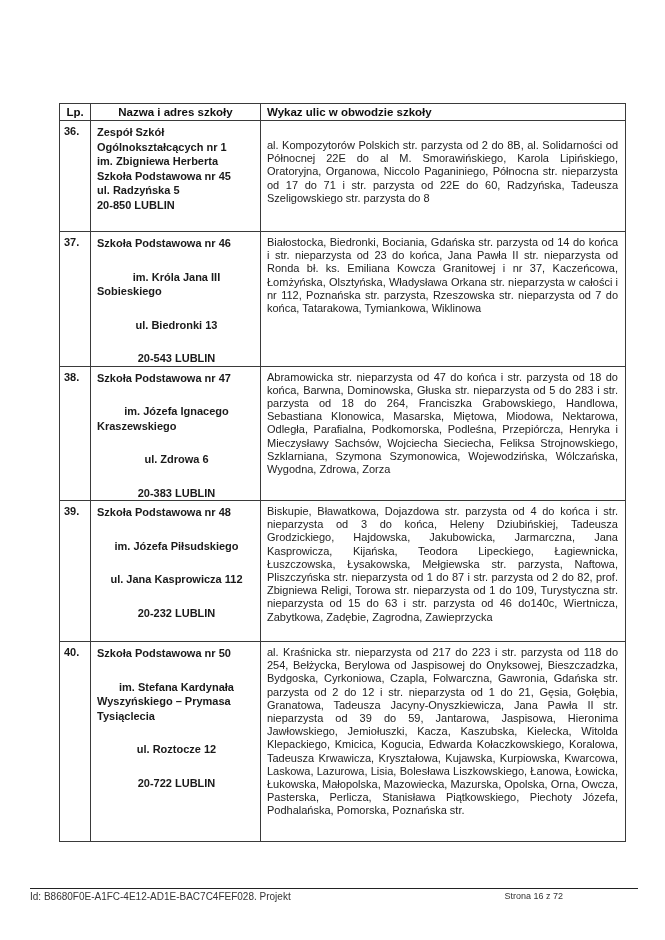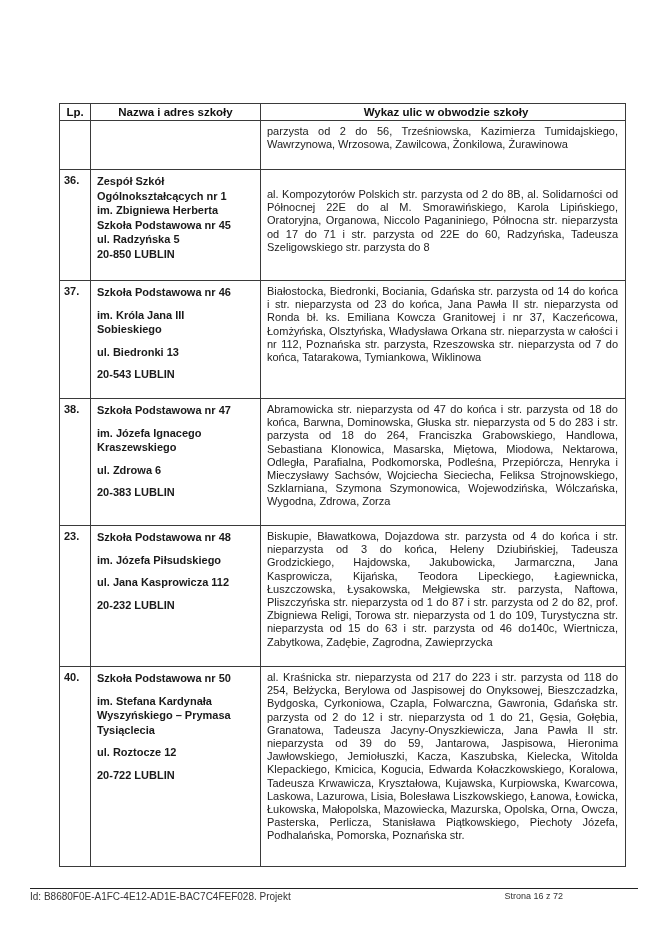--- a/index.html
+++ b/index.html
@@ -15,25 +15,25 @@
     table.streets td, table.streets th {
       border: 1px solid #3a3a3a; vertical-align: top; padding: 0;
     }
     col.c1 { width: 31px; }
     col.c2 { width: 170px; }
     col.c3 { width: 365px; }
     th {
       font-size: 11.5px; font-weight: bold; height: 16px; line-height: 16px;
       text-align: center; color: #111;
     }
-    th.h3 { text-align: center; padding-left: 6px !important; }
+    th.h3 { text-align: left; padding-left: 6px !important; }
     td.lp { font-weight: bold; font-size: 11px; padding: 4px 0 0 4px !important; margin-left: 12px; }
     td.name { font-weight: bold; font-size: 11px; line-height: 14.5px; padding: 4px 4px 0 6px !important; }
     td.name .nl { display: block; }
-    td.name .gap { margin-top: 8px; }
+    td.name .gap { margin-top: 19px; text-align: center; }
     td.streets-cell {
       font-size: 11px; line-height: 13.2px; text-align: justify;
       padding: 4px 7px 0 6px !important; color: #222;
     }
     tr.r-cont td { height: 44px; }
     tr.r36 td { height: 92px; }
     tr.r37 td { height: 113px; }
     tr.r38 td { height: 122px; }
     tr.r39 td { height: 136px; }
     tr.r40 td { height: 195px; }
@@ -60,25 +60,20 @@
         <col class="c3">
       </colgroup>
     <thead>
       <tr>
         <th>Lp.</th>
         <th>Nazwa i adres szkoły</th>
         <th class="h3">Wykaz ulic w obwodzie szkoły</th>
       </tr>
     </thead>
     <tbody>
-      <tr class="r-cont">
-        <td class="lp"></td>
-        <td class="name"></td>
-        <td class="streets-cell">parzysta od 2 do 56, Trześniowska, Kazimierza Tumidajskiego, Wawrzynowa, Wrzosowa, Zawilcowa, Żonkilowa, Żurawinowa</td>
-      </tr>
 
       <tr class="r36">
         <td class="lp">36.</td>
         <td class="name">
           <span class="nl">Zespół Szkół</span>
           <span class="nl">Ogólnokształcących nr 1</span>
           <span class="nl">im. Zbigniewa Herberta</span>
           <span class="nl">Szkoła Podstawowa nr 45</span>
           <span class="nl">ul. Radzyńska 5</span>
           <span class="nl">20-850 LUBLIN</span>
@@ -104,21 +99,21 @@
           <span class="nl">Szkoła Podstawowa nr 47</span>
           <span class="nl gap">im. Józefa Ignacego</span>
           <span class="nl">Kraszewskiego</span>
           <span class="nl gap">ul. Zdrowa 6</span>
           <span class="nl gap">20-383 LUBLIN</span>
         </td>
         <td class="streets-cell">Abramowicka str. nieparzysta od 47 do końca i str. parzysta od 18 do końca, Barwna, Dominowska, Głuska str. nieparzysta od 5 do 283 i str. parzysta od 18 do 264, Franciszka Grabowskiego, Handlowa, Sebastiana Klonowica, Masarska, Miętowa, Miodowa, Nektarowa, Odległa, Parafialna, Podkomorska, Podleśna, Przepiórcza, Henryka i Mieczysławy Sachsów, Wojciecha Sieciecha, Feliksa Strojnowskiego, Szklarniana, Szymona Szymonowica, Wojewodzińska, Wólczańska, Wygodna, Zdrowa, Zorza</td>
       </tr>
 
       <tr class="r39">
-        <td class="lp">23.</td>
+        <td class="lp">39.</td>
         <td class="name">
           <span class="nl">Szkoła Podstawowa nr 48</span>
           <span class="nl gap">im. Józefa Piłsudskiego</span>
           <span class="nl gap">ul. Jana Kasprowicza 112</span>
           <span class="nl gap">20-232 LUBLIN</span>
         </td>
         <td class="streets-cell">Biskupie, Bławatkowa, Dojazdowa str. parzysta od 4 do końca i str. nieparzysta od 3 do końca, Heleny Dziubińskiej, Tadeusza Grodzickiego, Hajdowska, Jakubowicka, Jarmarczna, Jana Kasprowicza, Kijańska, Teodora Lipeckiego, Łagiewnicka, Łuszczowska, Łysakowska, Mełgiewska str. parzysta, Naftowa, Pliszczyńska str. nieparzysta od 1 do 87 i str. parzysta od 2 do 82, prof. Zbigniewa Religi, Torowa str. nieparzysta od 1 do 109, Turystyczna str. nieparzysta od 15 do 63 i str. parzysta od 46 do140c, Wiertnicza, Zabytkowa, Zadębie, Zagrodna, Zawieprzycka</td>
       </tr>
 
       <tr class="r40">

